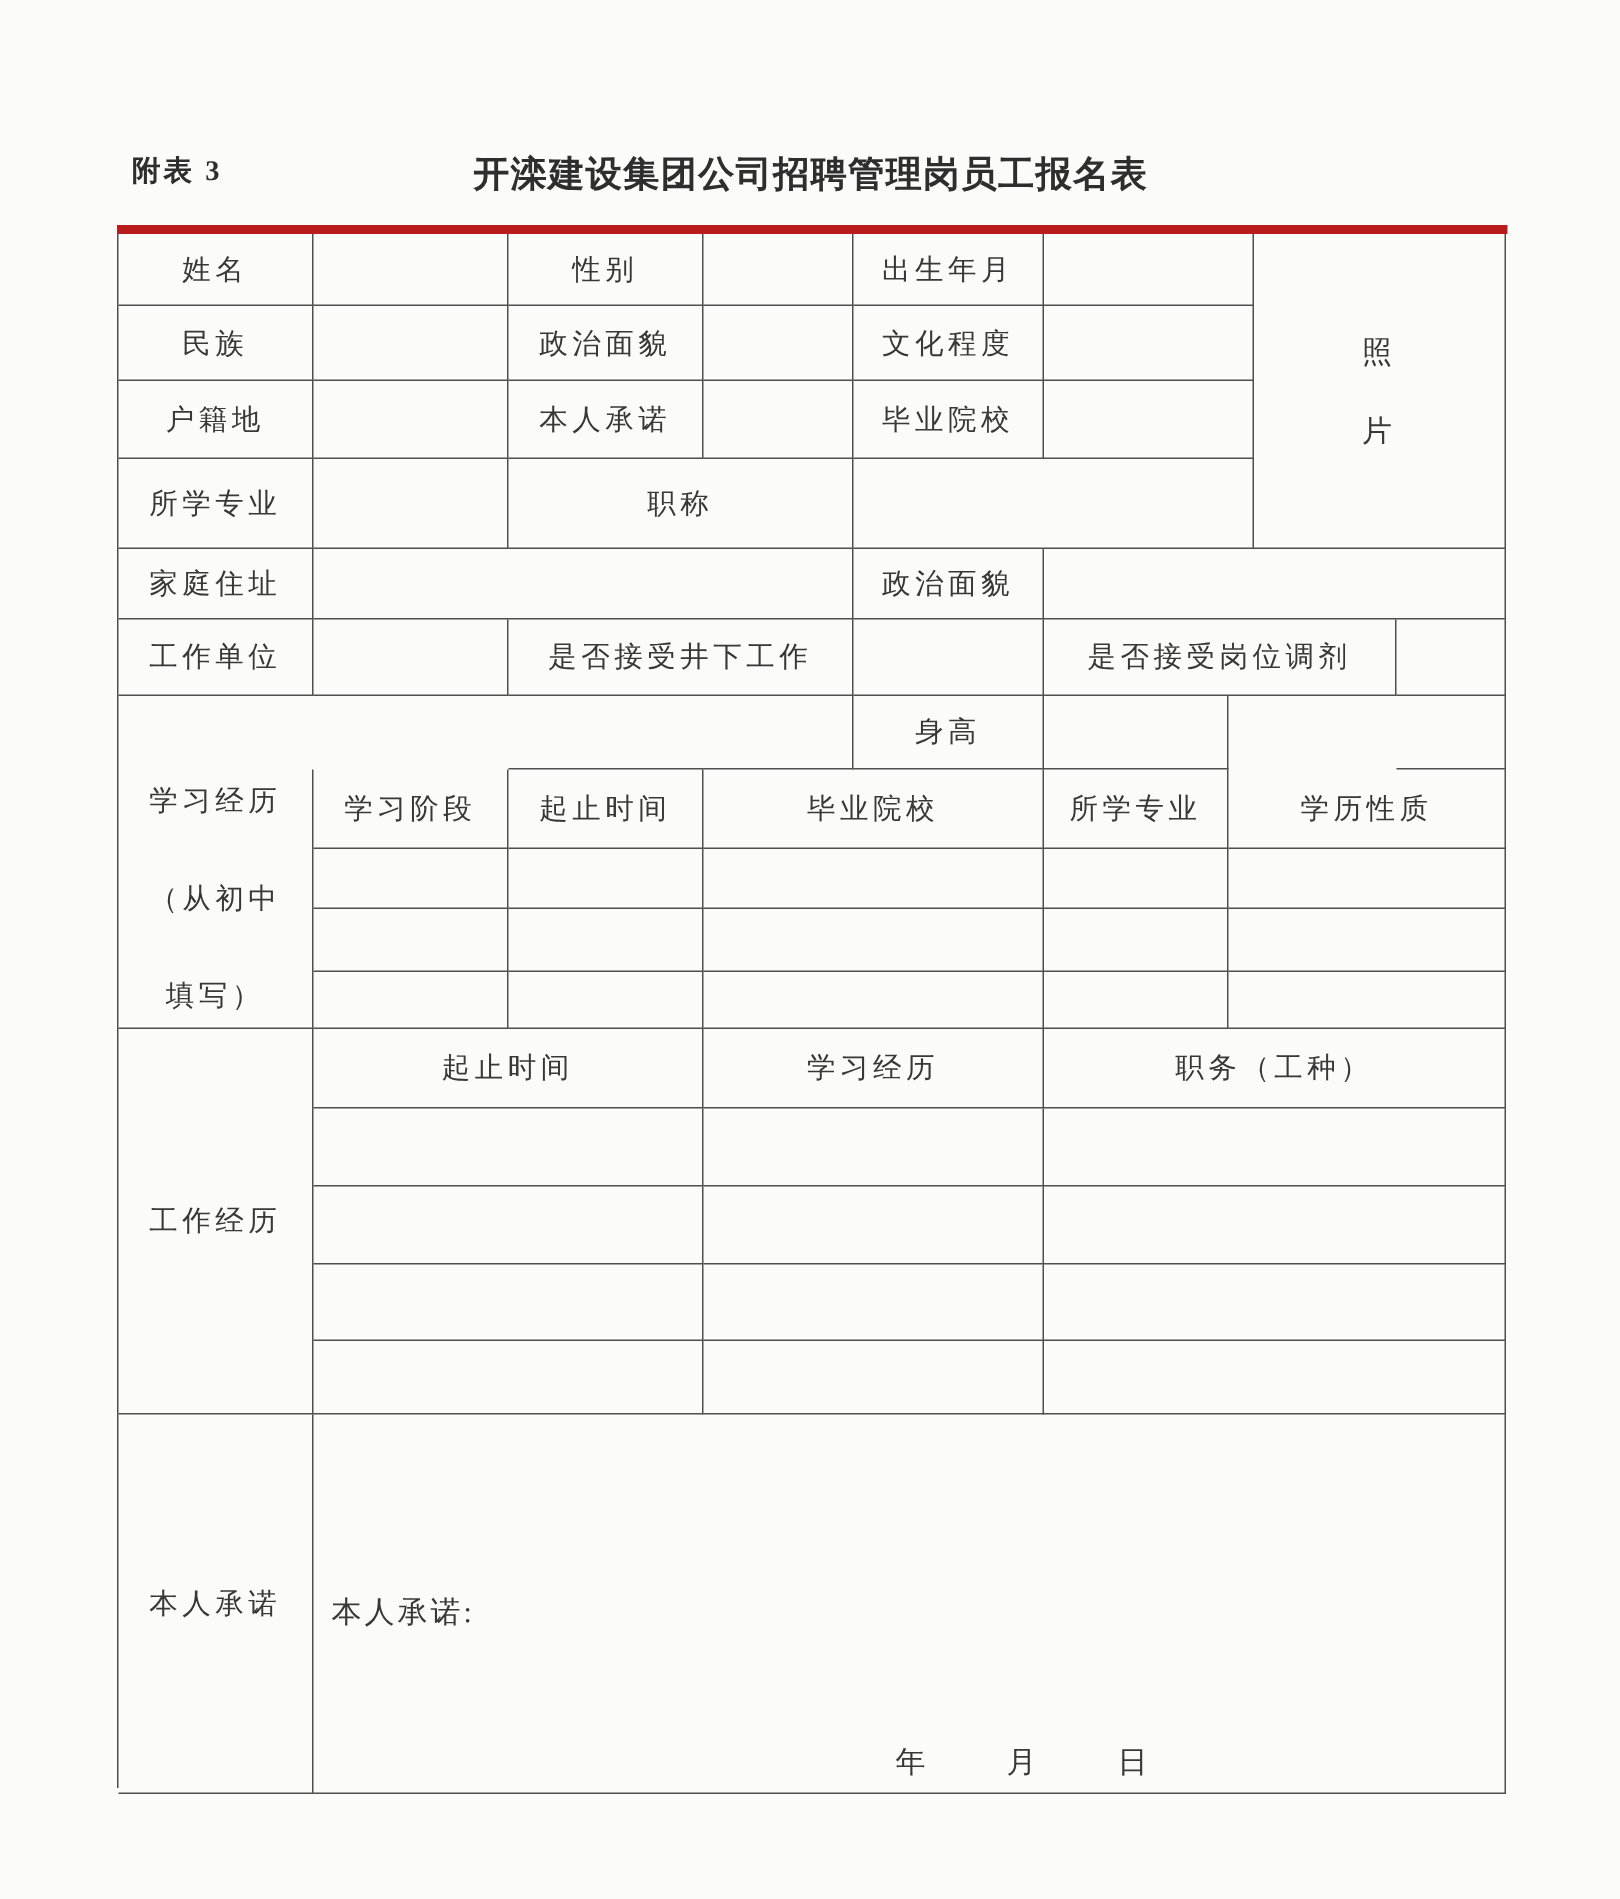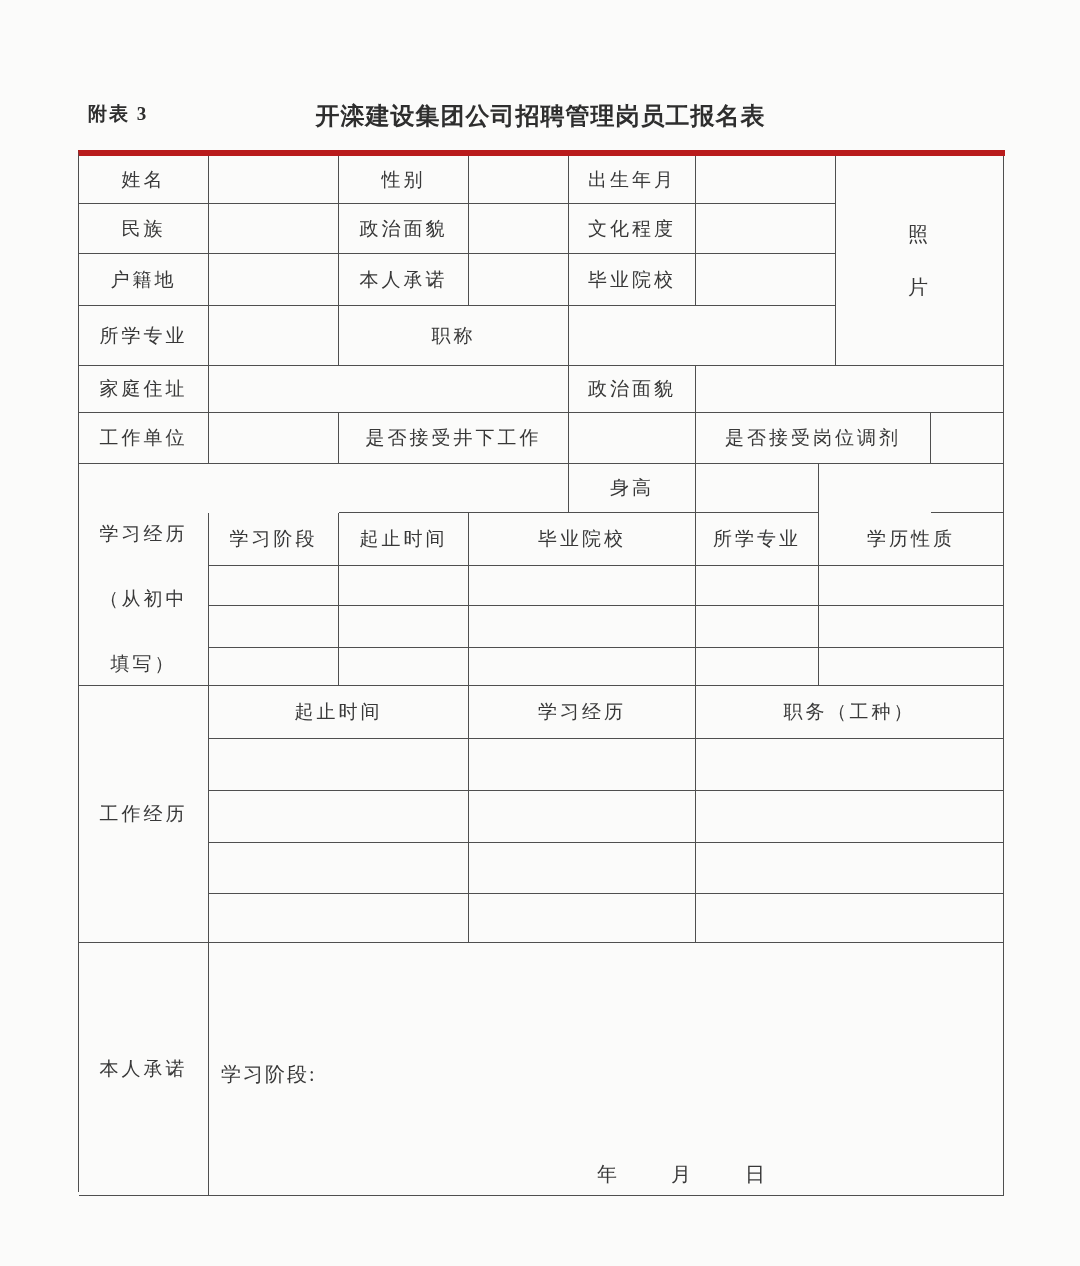--- a/index.html
+++ b/index.html
@@ -166,21 +166,21 @@
   <div class="cell" style="grid-area:15/2/16/4"></div>
   <div class="cell" style="grid-area:15/4/16/6"></div>
   <div class="cell" style="grid-area:15/6/16/10"></div>
 
   <div class="cell" style="grid-area:16/2/17/4"></div>
   <div class="cell" style="grid-area:16/4/17/6"></div>
   <div class="cell" style="grid-area:16/6/17/10"></div>
 
   <div class="cell" style="grid-area:17/1/18/2">本人承诺</div>
   <div class="cell commit-content" style="grid-area:17/2/18/10">
-    <div class="commit-sign">学习阶段:</div>
+    <div class="commit-sign">本人承诺:</div>
     <div class="commit-date">
       <span>年</span>
       <span>月</span>
       <span>日</span>
     </div>
   </div>
 
 </div>
 
 </body></html>

